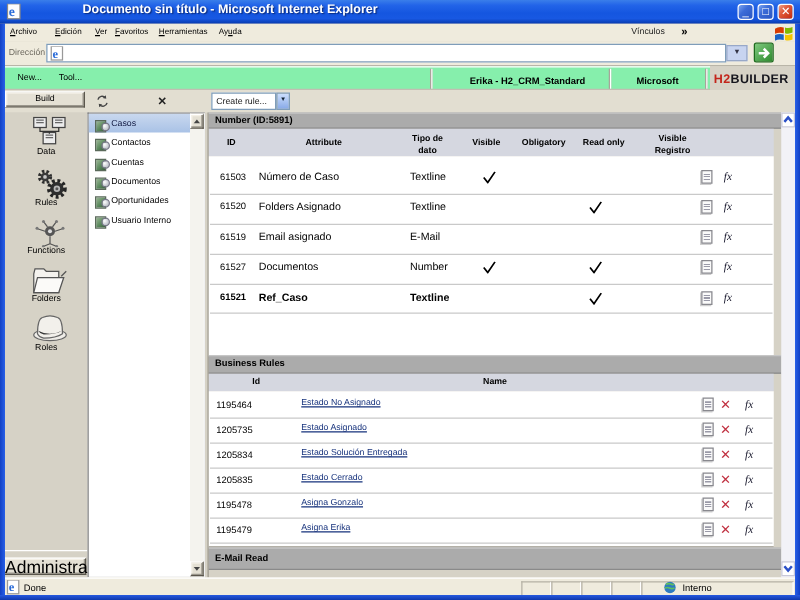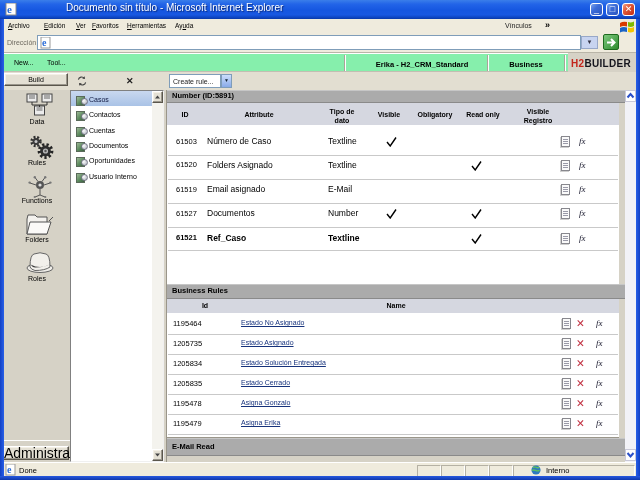--- a/index.html
+++ b/index.html
@@ -1,20 +1,20 @@
 <!DOCTYPE html>
 <html><head><meta charset="utf-8">
 <style>
 html,body{margin:0;padding:0;}
 body{font-family:"Liberation Sans",sans-serif;-webkit-font-smoothing:antialiased;}
 #win{position:relative;width:640px;height:480px;overflow:hidden;background:#D6D2C6;font-size:8px;color:#000;}
 .abs{position:absolute;}
 
 #title{left:0;top:0;width:640px;height:19px;background:linear-gradient(180deg,#3A7EEA 0%,#2264E8 22%,#1556E0 55%,#1858E2 78%,#0C42BC 94%,#0A38A8 100%);}
-#title .txt{left:20px;top:2px;color:#fff;font-weight:normal;font-size:10px;text-shadow:1px 1px 1px #0a2a7a;padding-left:46px;}
+#title .txt{left:20px;top:2px;color:#fff;font-weight:bold;font-size:10px;text-shadow:1px 1px 1px #0a2a7a;padding-left:46px;}
 .tbtn{top:3px;width:13px;height:13px;border-radius:3px;border:1px solid #fff;box-sizing:border-box;font-size:9px;color:#fff;text-align:center;line-height:11px;}
 .tbtn.b{background:linear-gradient(135deg,#7BA4EF 0%,#3C6CD8 40%,#2A55C0 100%);}
 .tbtn.r{background:linear-gradient(135deg,#F0A086 0%,#E0593A 40%,#C22B10 100%);}
 
 #menubar{left:4px;top:19px;width:632px;height:14px;background:#EFEBDD;}
 #addr{left:4px;top:33px;width:632px;height:20px;background:#EFEBDD;border-bottom:1px solid #B9B5A8;box-sizing:border-box;}
 .mitem{top:3px;font-size:6.5px;}
 .ul{text-decoration:underline;}
 #addrinput{left:33px;top:2px;width:544px;height:15px;background:#fff;border:1px solid #7F9DB9;box-sizing:border-box;}
 
@@ -95,21 +95,21 @@
   </div>
 
   <div id="page" class="abs">
 
     <div class="abs" style="left:0;top:0;width:564px;height:19px;background:#86efac;border-top:1px solid #fff;border-bottom:1px solid #c2beb2;box-sizing:border-box">
       <div class="abs" style="left:10px;top:5px;font-size:7px">New...</div>
       <div class="abs" style="left:43px;top:5px;font-size:7px">Tool...</div>
       <div class="abs sep-v" style="left:340px;top:1px;height:16px"></div>
       <div class="abs" style="left:347px;top:6px;width:142px;text-align:center;font-weight:bold;font-size:7.5px">Erika - H2_CRM_Standard</div>
       <div class="abs sep-v" style="left:483px;top:1px;height:16px"></div>
-      <div class="abs" style="left:484px;top:6px;width:76px;text-align:center;font-weight:bold;font-size:7.5px">Business</div>
+      <div class="abs" style="left:484px;top:6px;width:76px;text-align:center;font-weight:bold;font-size:7.5px">Microsoft</div>
       <div class="abs sep-v" style="left:560px;top:1px;height:16px"></div>
       <div class="abs" style="left:567px;top:4px;font-weight:bold;font-size:10px;letter-spacing:0.3px"><span style="color:#C3251B">H2</span><span style="color:#15151d">BUILDER</span></div>
     </div>
 
     <div class="abs" style="left:0;top:19px;width:632px;height:18px;background:#E2DED1;"></div>
     <div class="abs cbtn" style="left:0px;top:20px;width:64px;height:13px;line-height:12px;font-size:7px;">Build</div>
 
     <svg class="abs" style="left:73px;top:23px" width="10" height="10" viewBox="0 0 11 11">
         <path d="M1.5,4 A3.7,3.7 0 0 1 8,2.5 M9.5,7 A3.7,3.7 0 0 1 3,8.5" stroke="#444" stroke-width="1.3" fill="none"></path>
         <path d="M8.4,0.2 L8.8,3.4 L5.7,2.7 Z M2.6,10.8 L2.2,7.6 L5.3,8.3 Z" fill="#444"></path>

